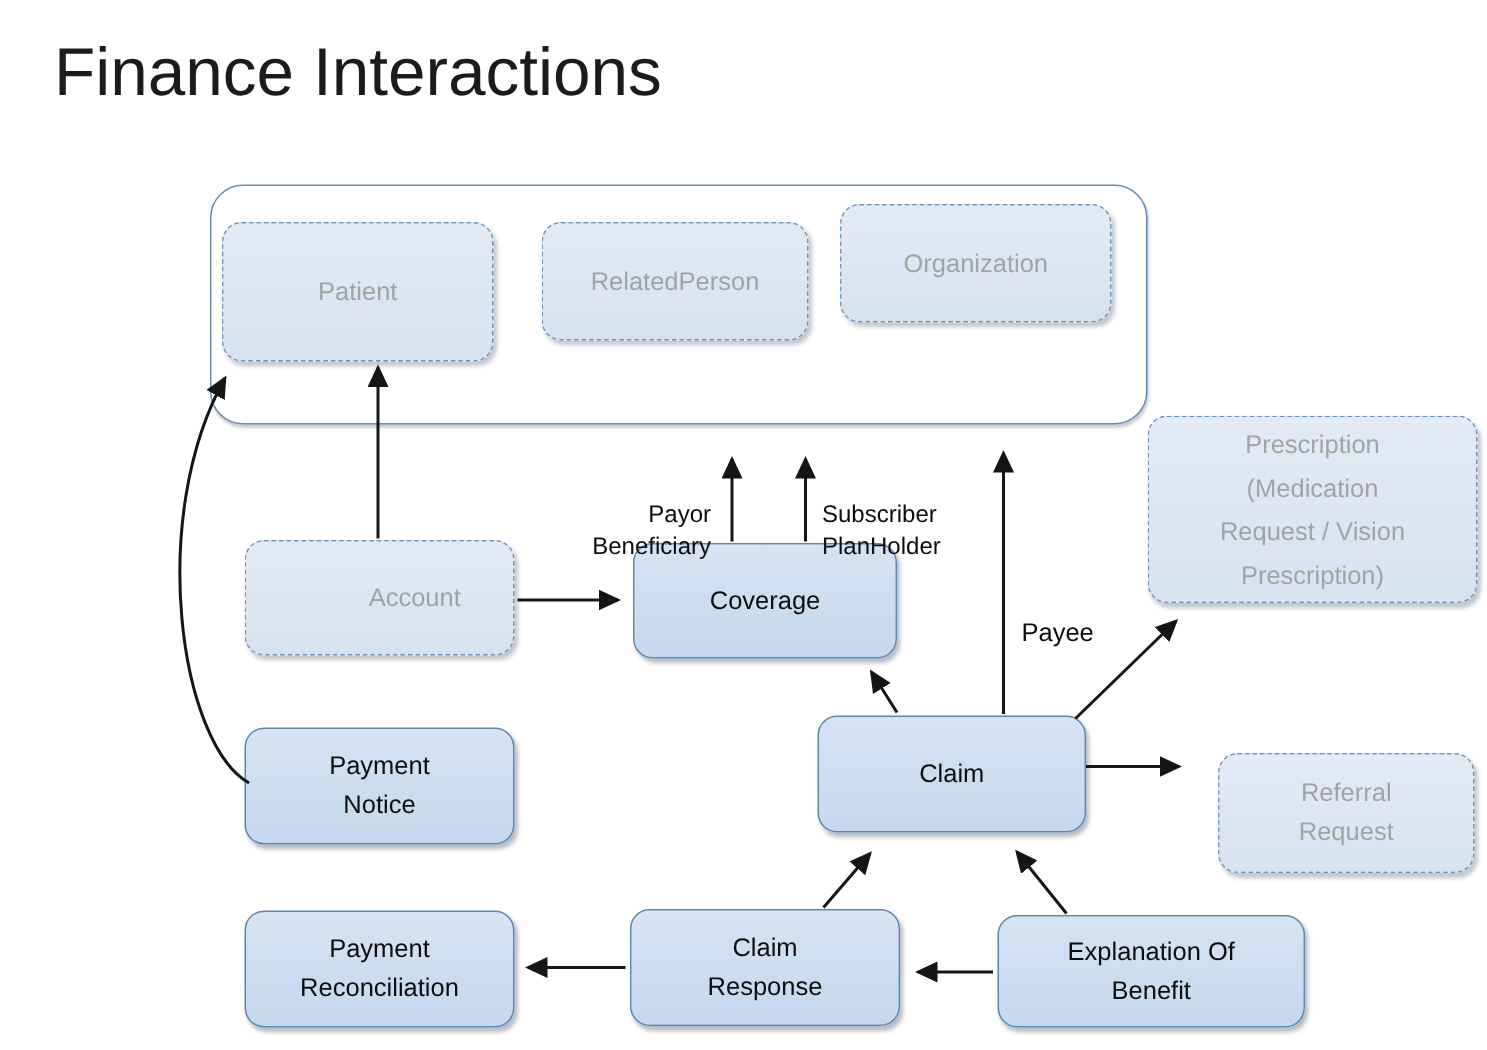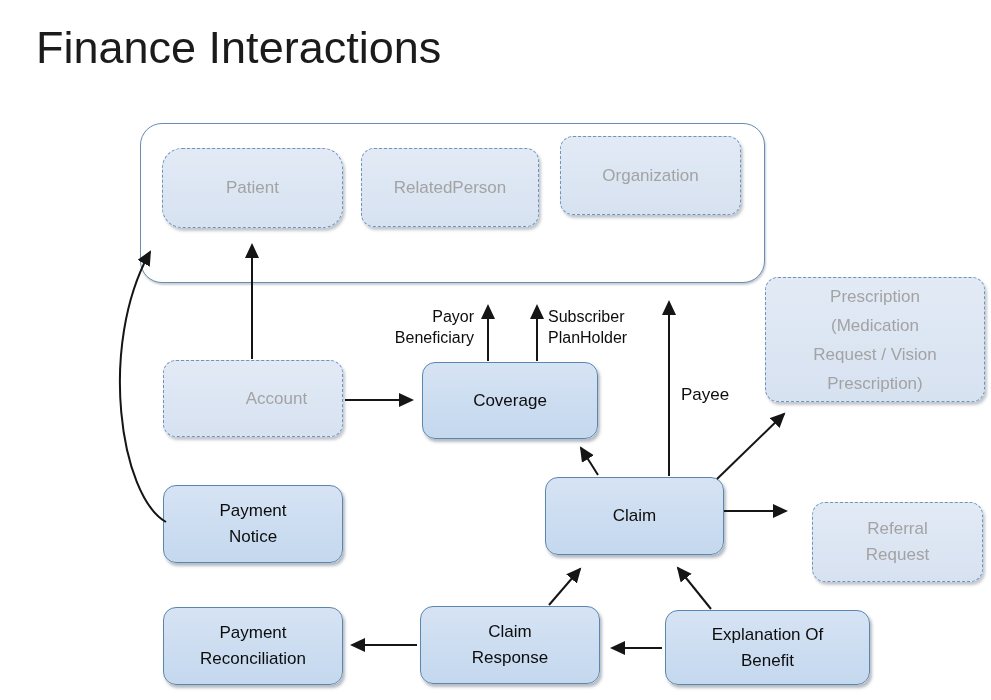--- a/index.html
+++ b/index.html
@@ -31,23 +31,23 @@
   }
   .node.dashed{
     background:linear-gradient(#e2eaf5,#d7e2f1);
     border:1.4px dashed #6c94bc;
     box-shadow:2px 3px 3px rgba(120,130,145,0.45);
     color:#a3a3a3;font-weight:400;
   }
   .node.tall{line-height:29px;}
   .edge-label{
     position:absolute;font-size:16px;line-height:21px;color:#0d0d0d;
-    white-space:pre-line;z-index:3;
+    white-space:pre-line;z-index:3;margin-top:27px;
   }
-  #patient{left:162px;top:148px;width:181px;height:80px;border-radius:20px;}
+  #patient{left:148px;top:148px;width:181px;height:93px;}
   #related-person{left:361px;top:148px;width:178px;height:79px;}
   #organization{left:560px;top:136px;width:181px;height:79px;}
   #account{left:163px;top:360px;width:180px;height:77px;padding-left:47px;}
   #coverage{left:422px;top:362px;width:176px;height:77px;}
   #payment-notice{left:163px;top:485px;width:180px;height:78px;}
   #claim{left:545px;top:477px;width:179px;height:78px;}
   #prescription{left:765px;top:277px;width:220px;height:125px;}
   #referral-request{left:812px;top:502px;width:171px;height:80px;}
   #payment-reconciliation{left:163px;top:607px;width:180px;height:78px;}
   #claim-response{left:420px;top:606px;width:180px;height:78px;}

